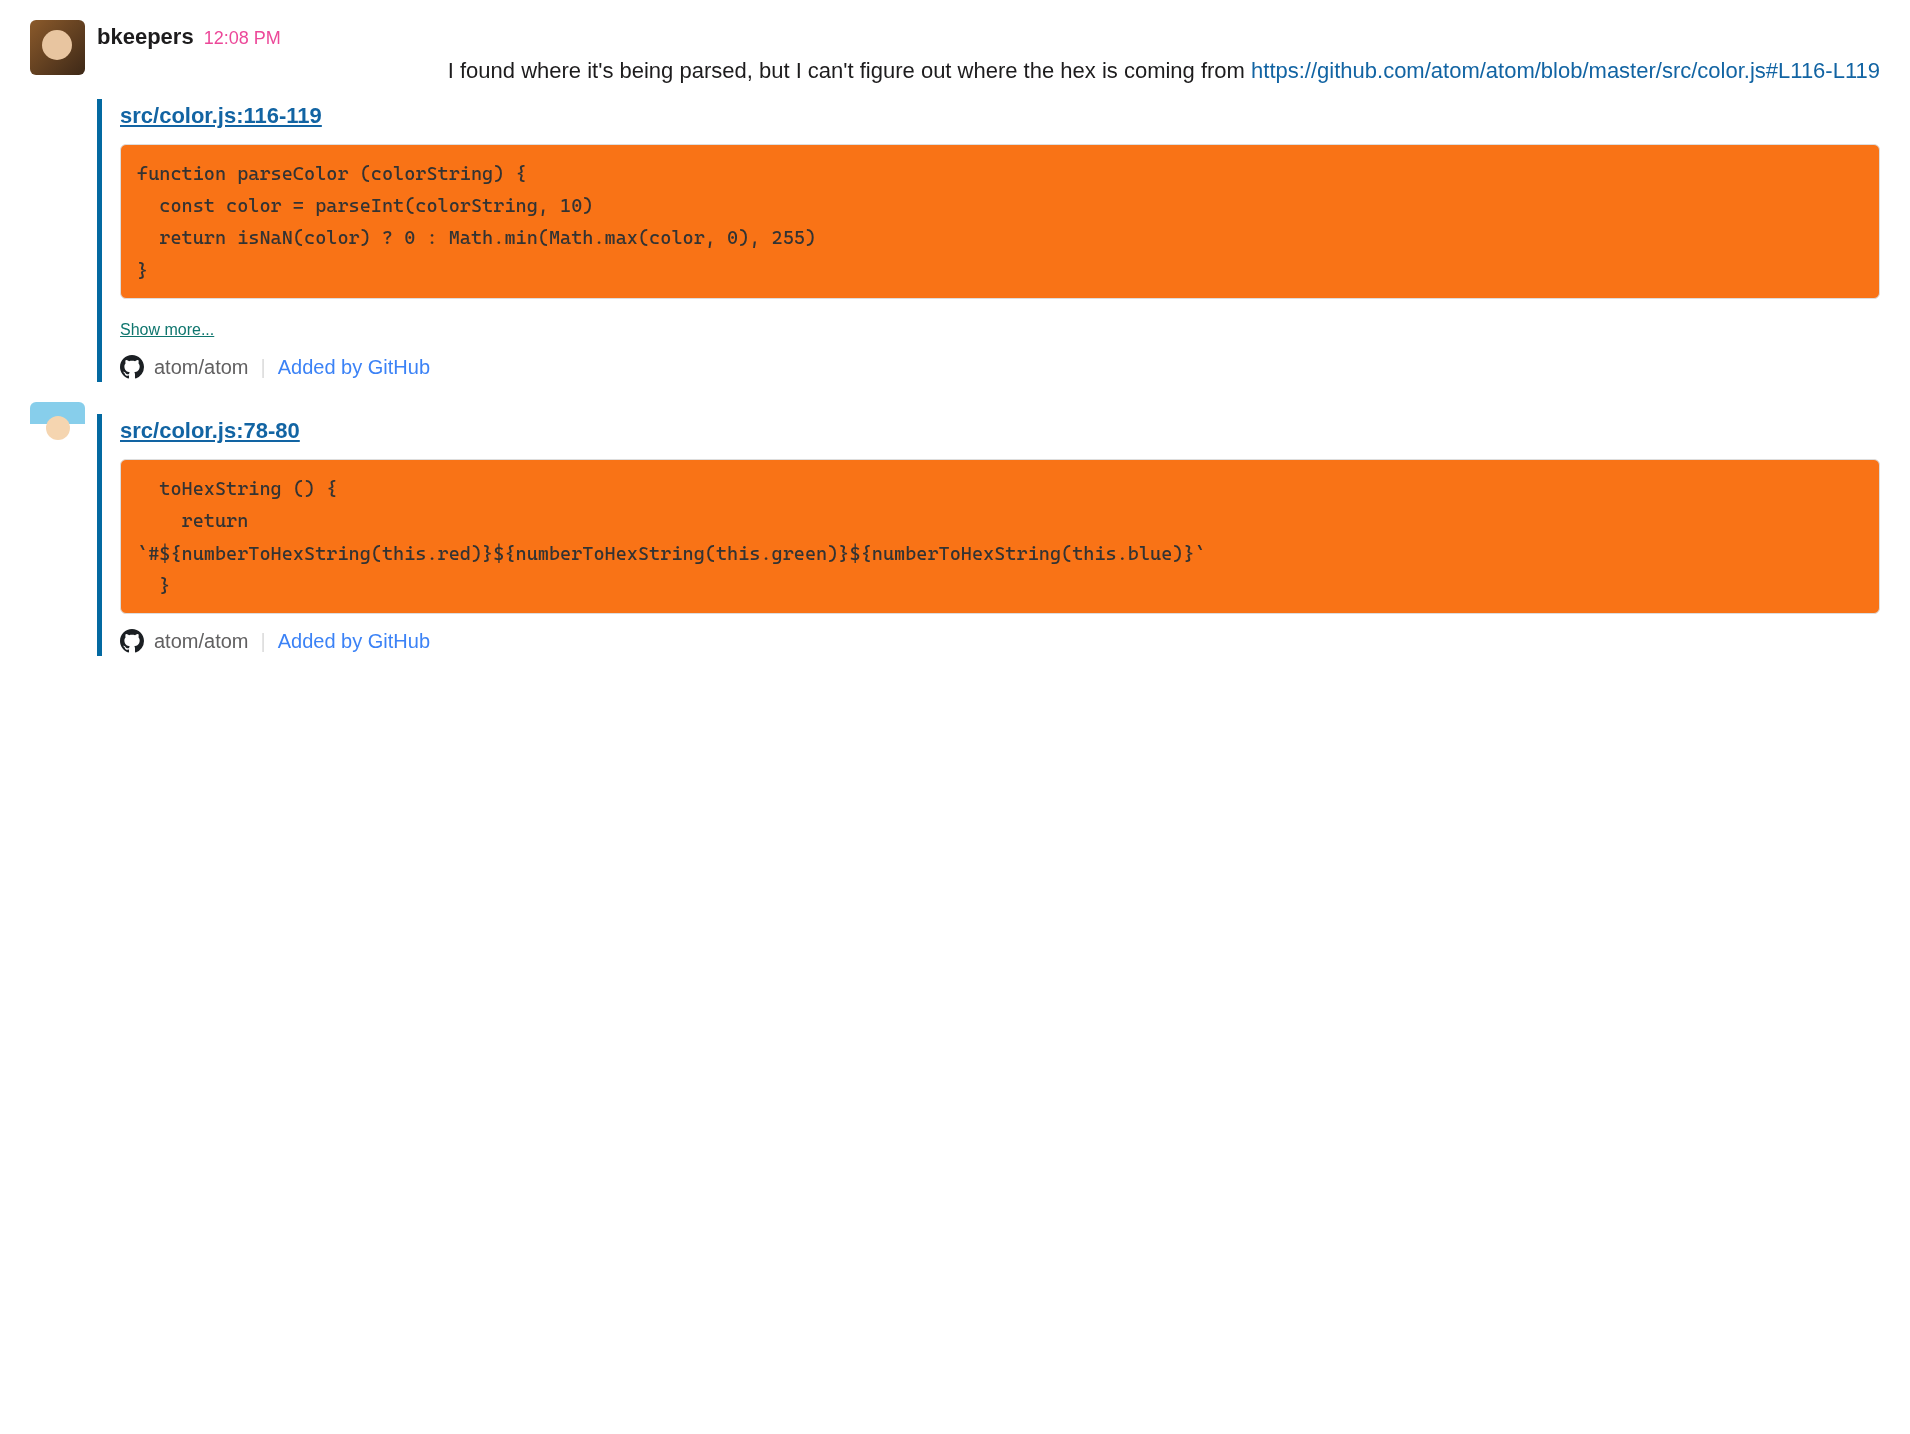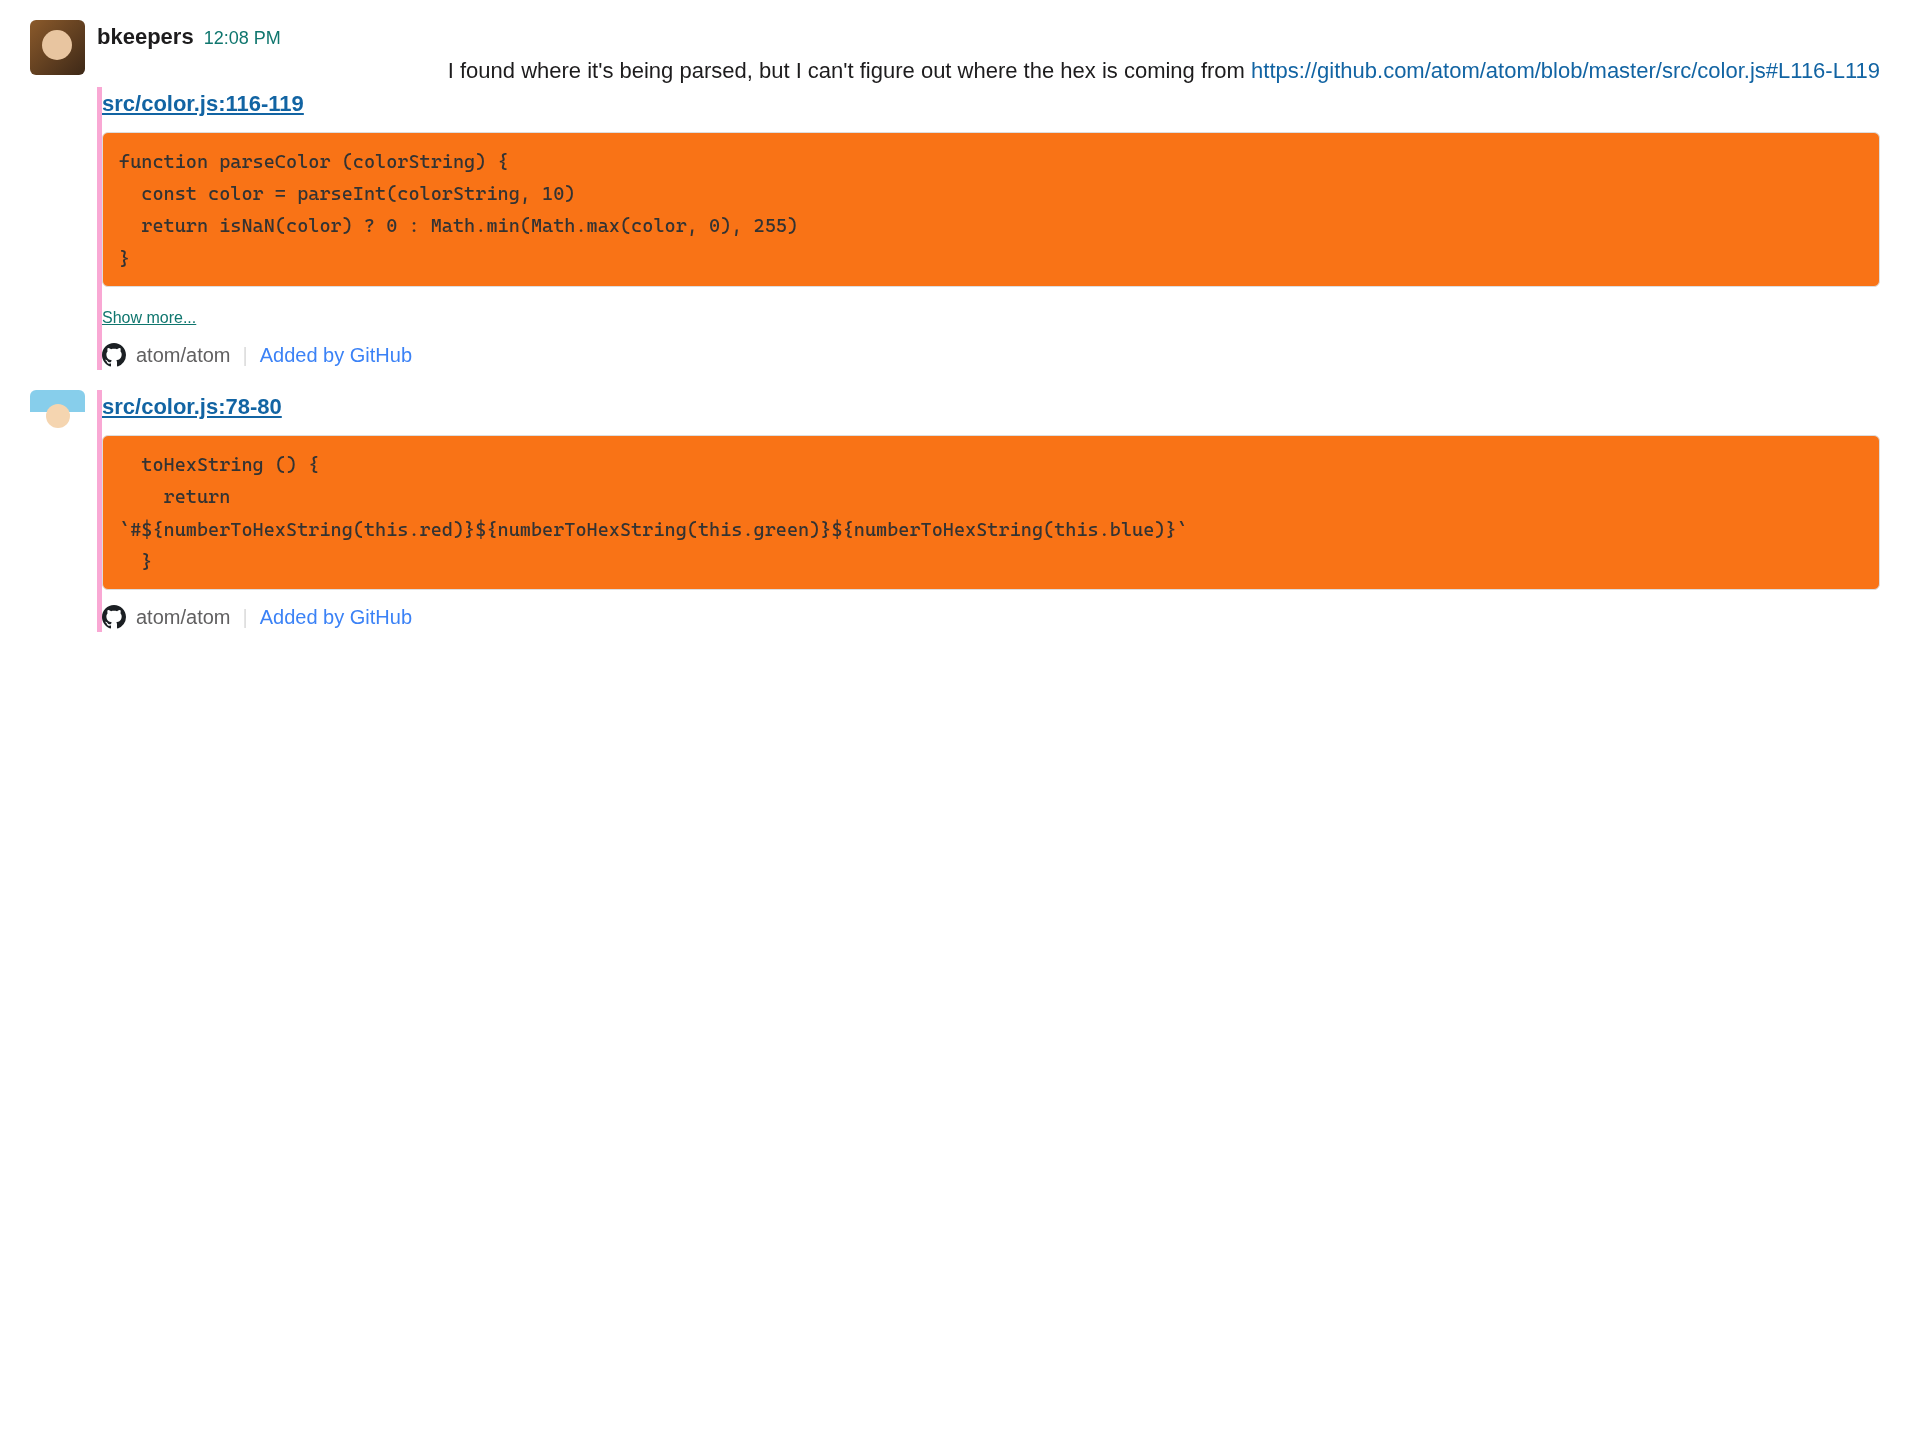--- a/index.html
+++ b/index.html
@@ -65,42 +65,43 @@
       align-items: baseline;
       gap: 10px;
       margin-bottom: 2px;
     }
     .username {
       font-weight: 900;
       color: #1d1c1d;
       font-size: 22px;
     }
     .timestamp {
-      color: #0f766e;
+      color: #ec4899;
       font-size: 18px;
       font-weight: 400;
     }
     .status-emoji {
       font-size: 20px;
       margin-left: 2px;
       margin-right: 2px;
     }
     .message-text {
       color: #1d1c1d;
       font-size: 22px;
       line-height: 1.45;
       text-align: right;
     }
     .link {
       color: #1264a3;
       text-decoration: none;
     }
     .attachment {
-      margin-top: 0;
-      border-left: 5px solid #f9a8d4;
+      margin-top: 12px;
+      border-left: 5px solid #0369a1;
+      padding-left: 18px;
     }
     .attachment-title {
       color: #1264a3;
       font-weight: 700;
       font-size: 22px;
       margin-bottom: 12px;
       display: inline-block;
     }
     .code-block {
       background: #f97316;

